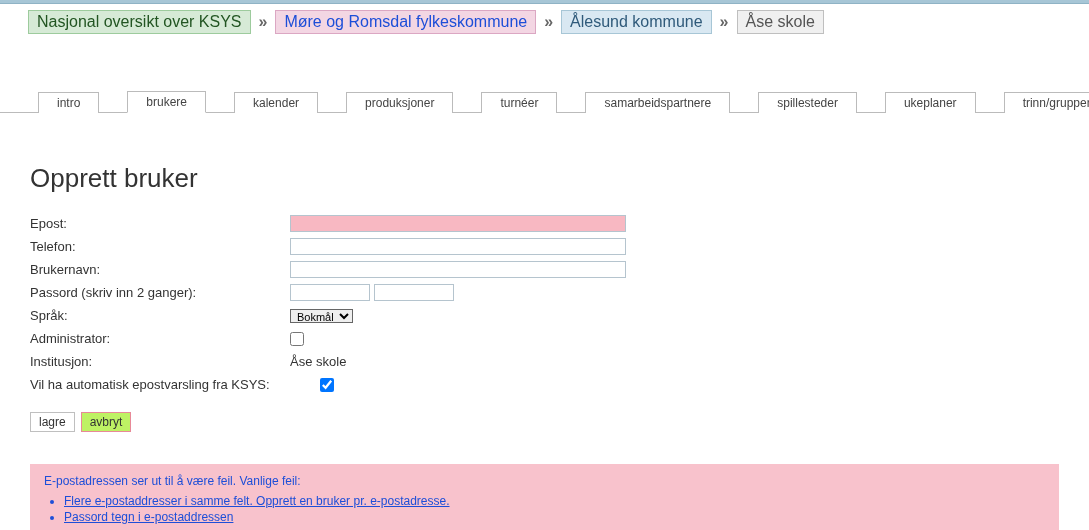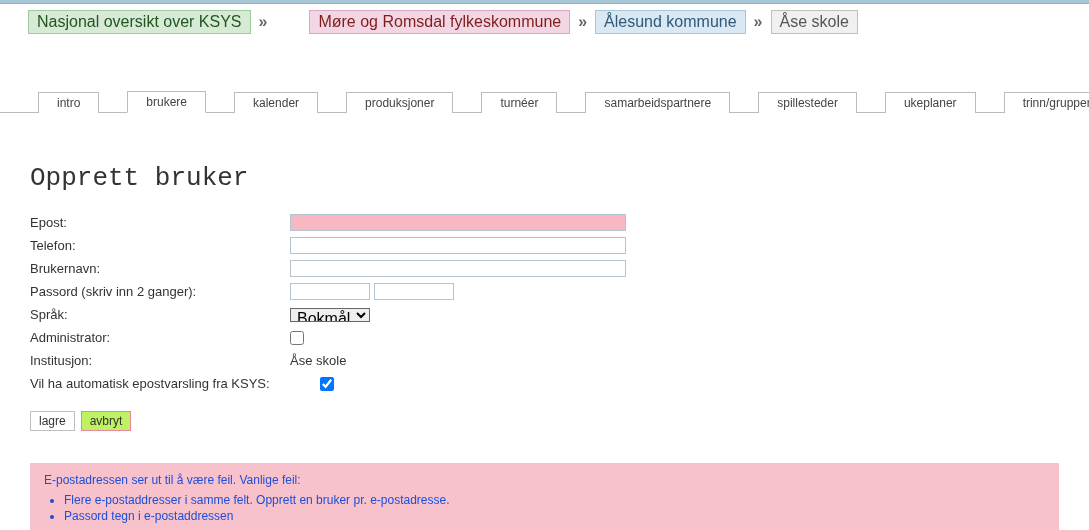--- a/index.html
+++ b/index.html
@@ -24,21 +24,21 @@
     gap: 6px;
     font-size: 16px;
   }
   .crumb {
     border: 1px solid;
     padding: 2px 8px;
     cursor: pointer;
     line-height: 18px;
   }
   .crumb-green { background: #d6ead6; border-color: #9dcb9d; color: #225522; }
-  .crumb-red   { background: #f3d6e3; border-color: #dba7c3; color: #7f1d1d; margin-left: 34px; }
+  .crumb-red   { background: #f3d6e3; border-color: #dba7c3; color: #1d4ed8; }
   .crumb-blue  { background: #d9e8f2; border-color: #a7c6d6; color: #2f5a7a; }
   .crumb-gray  { background: #f0f0f0; border-color: #bfbfbf; color: #555; }
   .crumb-sep { color: #666; font-weight: bold; padding: 0 2px; }
 
   .tabs-row {
     display: flex;
     align-items: flex-end;
     gap: 28px;
     padding: 0 0 0 38px;
     border-bottom: 1px solid #bbb;
@@ -61,21 +61,20 @@
   }
 
   .page-body {
     padding: 20px 30px 20px 30px;
   }
   h1.page-title {
     font-size: 26px;
     font-weight: normal;
     margin: 30px 0 20px 0;
     color: #333;
-    font-family: Liberation Mono, monospace;
   }
 
   .form-row {
     display: flex;
     align-items: center;
     margin-bottom: 4px;
   }
   .form-label {
     width: 260px;
     font-size: 13px;
@@ -93,21 +92,21 @@
     padding: 1px 3px;
     height: 17px;
   }
   .w165 { width: 165px; }
   .w335 { width: 336px; }
   .w80  { width: 80px; }
   .epost-input { background: #f8b8c2; border: 1px solid #e88998; }
 
   select {
     border: 1px solid #666;
-    font-size: 16px;
+    font-size: 11px;
     padding: 0 2px;
     height: 14px;
   }
   input[type=checkbox] {
     width: 14px;
     height: 14px;
     margin: 0;
   }
   .static-val { font-size: 13px; color: #333; }
 
@@ -122,21 +121,21 @@
   .btn-cancel { background: #bef264; border-color: #e88998; text-align: right; }
 
   .error-box {
     background: #f8c2cc;
     margin-top: 32px;
     padding: 10px 2px 10px 14px;
     font-size: 12px;
     color: #1d4ed8;
   }
   .error-box ul { margin: 6px 0 0 20px; padding: 0; }
-  .error-box li { margin: 0 0 2px 0; }
+  .error-box li { margin: 0 0 2px 0; text-decoration: underline; }
 
   .comment-row {
     margin-top: 30px;
     display: flex;
     align-items: flex-start;
     gap: 6px;
   }
   .comment-row label { font-size: 13px; color: #333; padding-top: 2px; }
   .comment-row textarea {
     border: 1px solid #b5c4ce;

